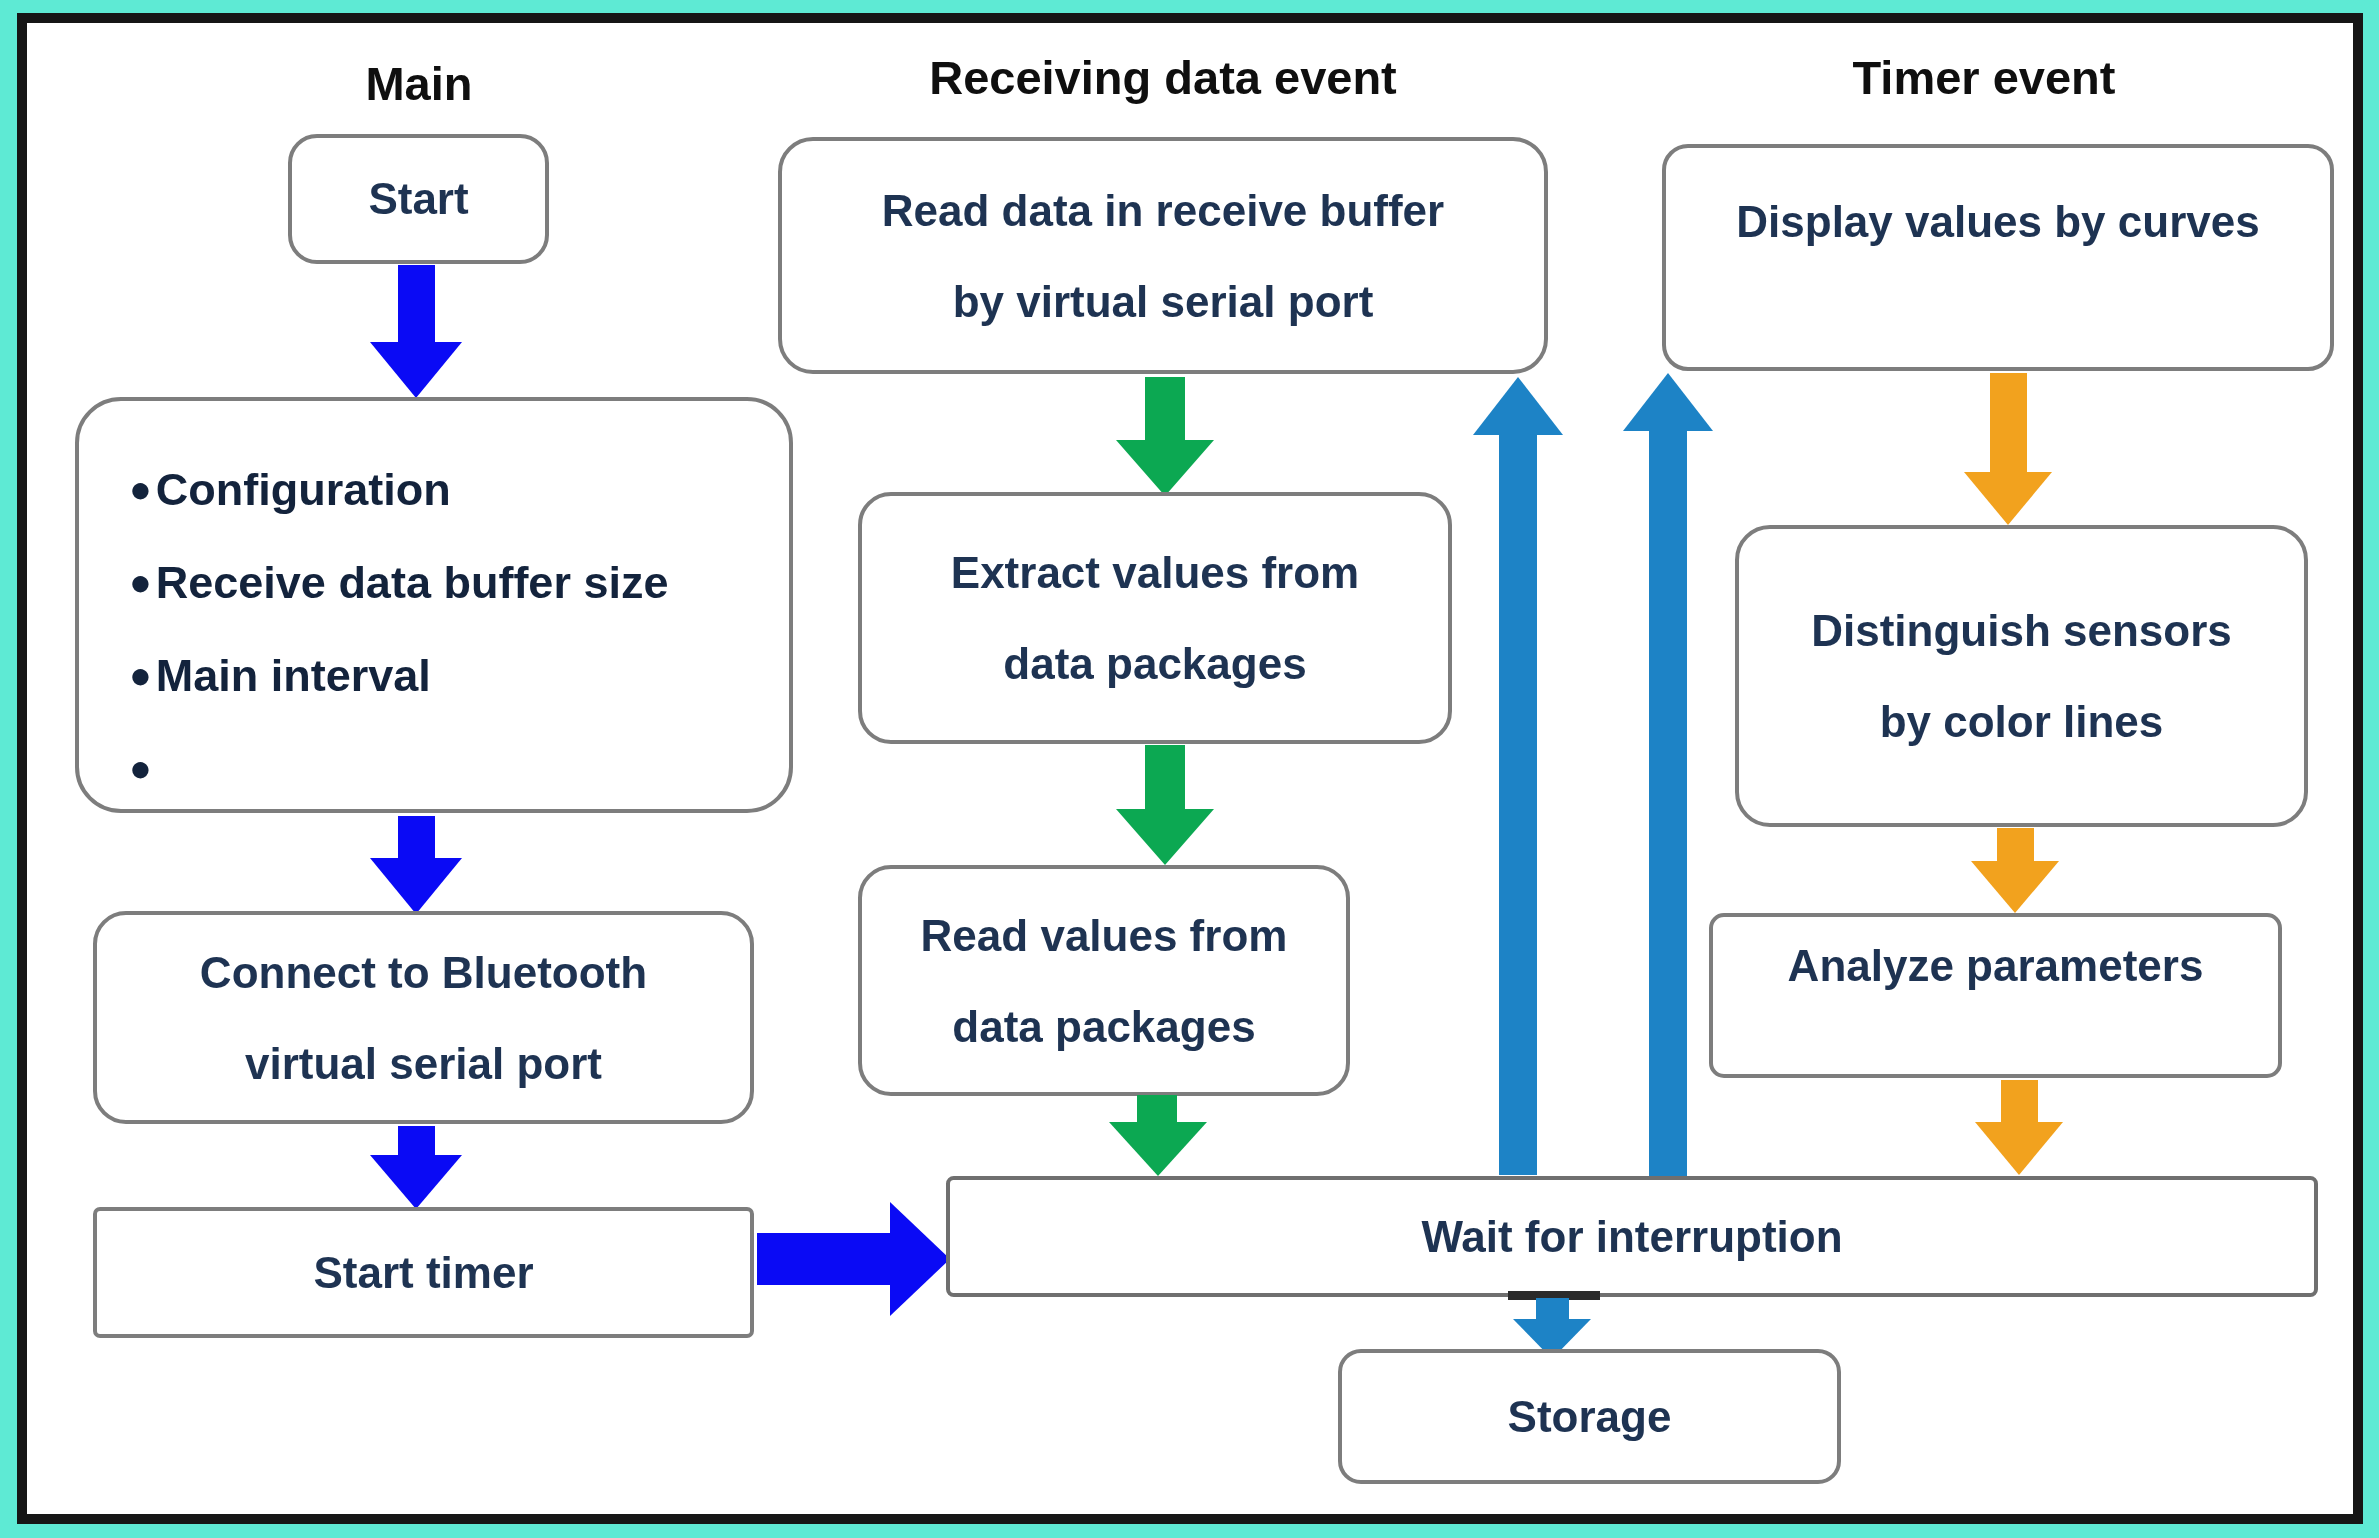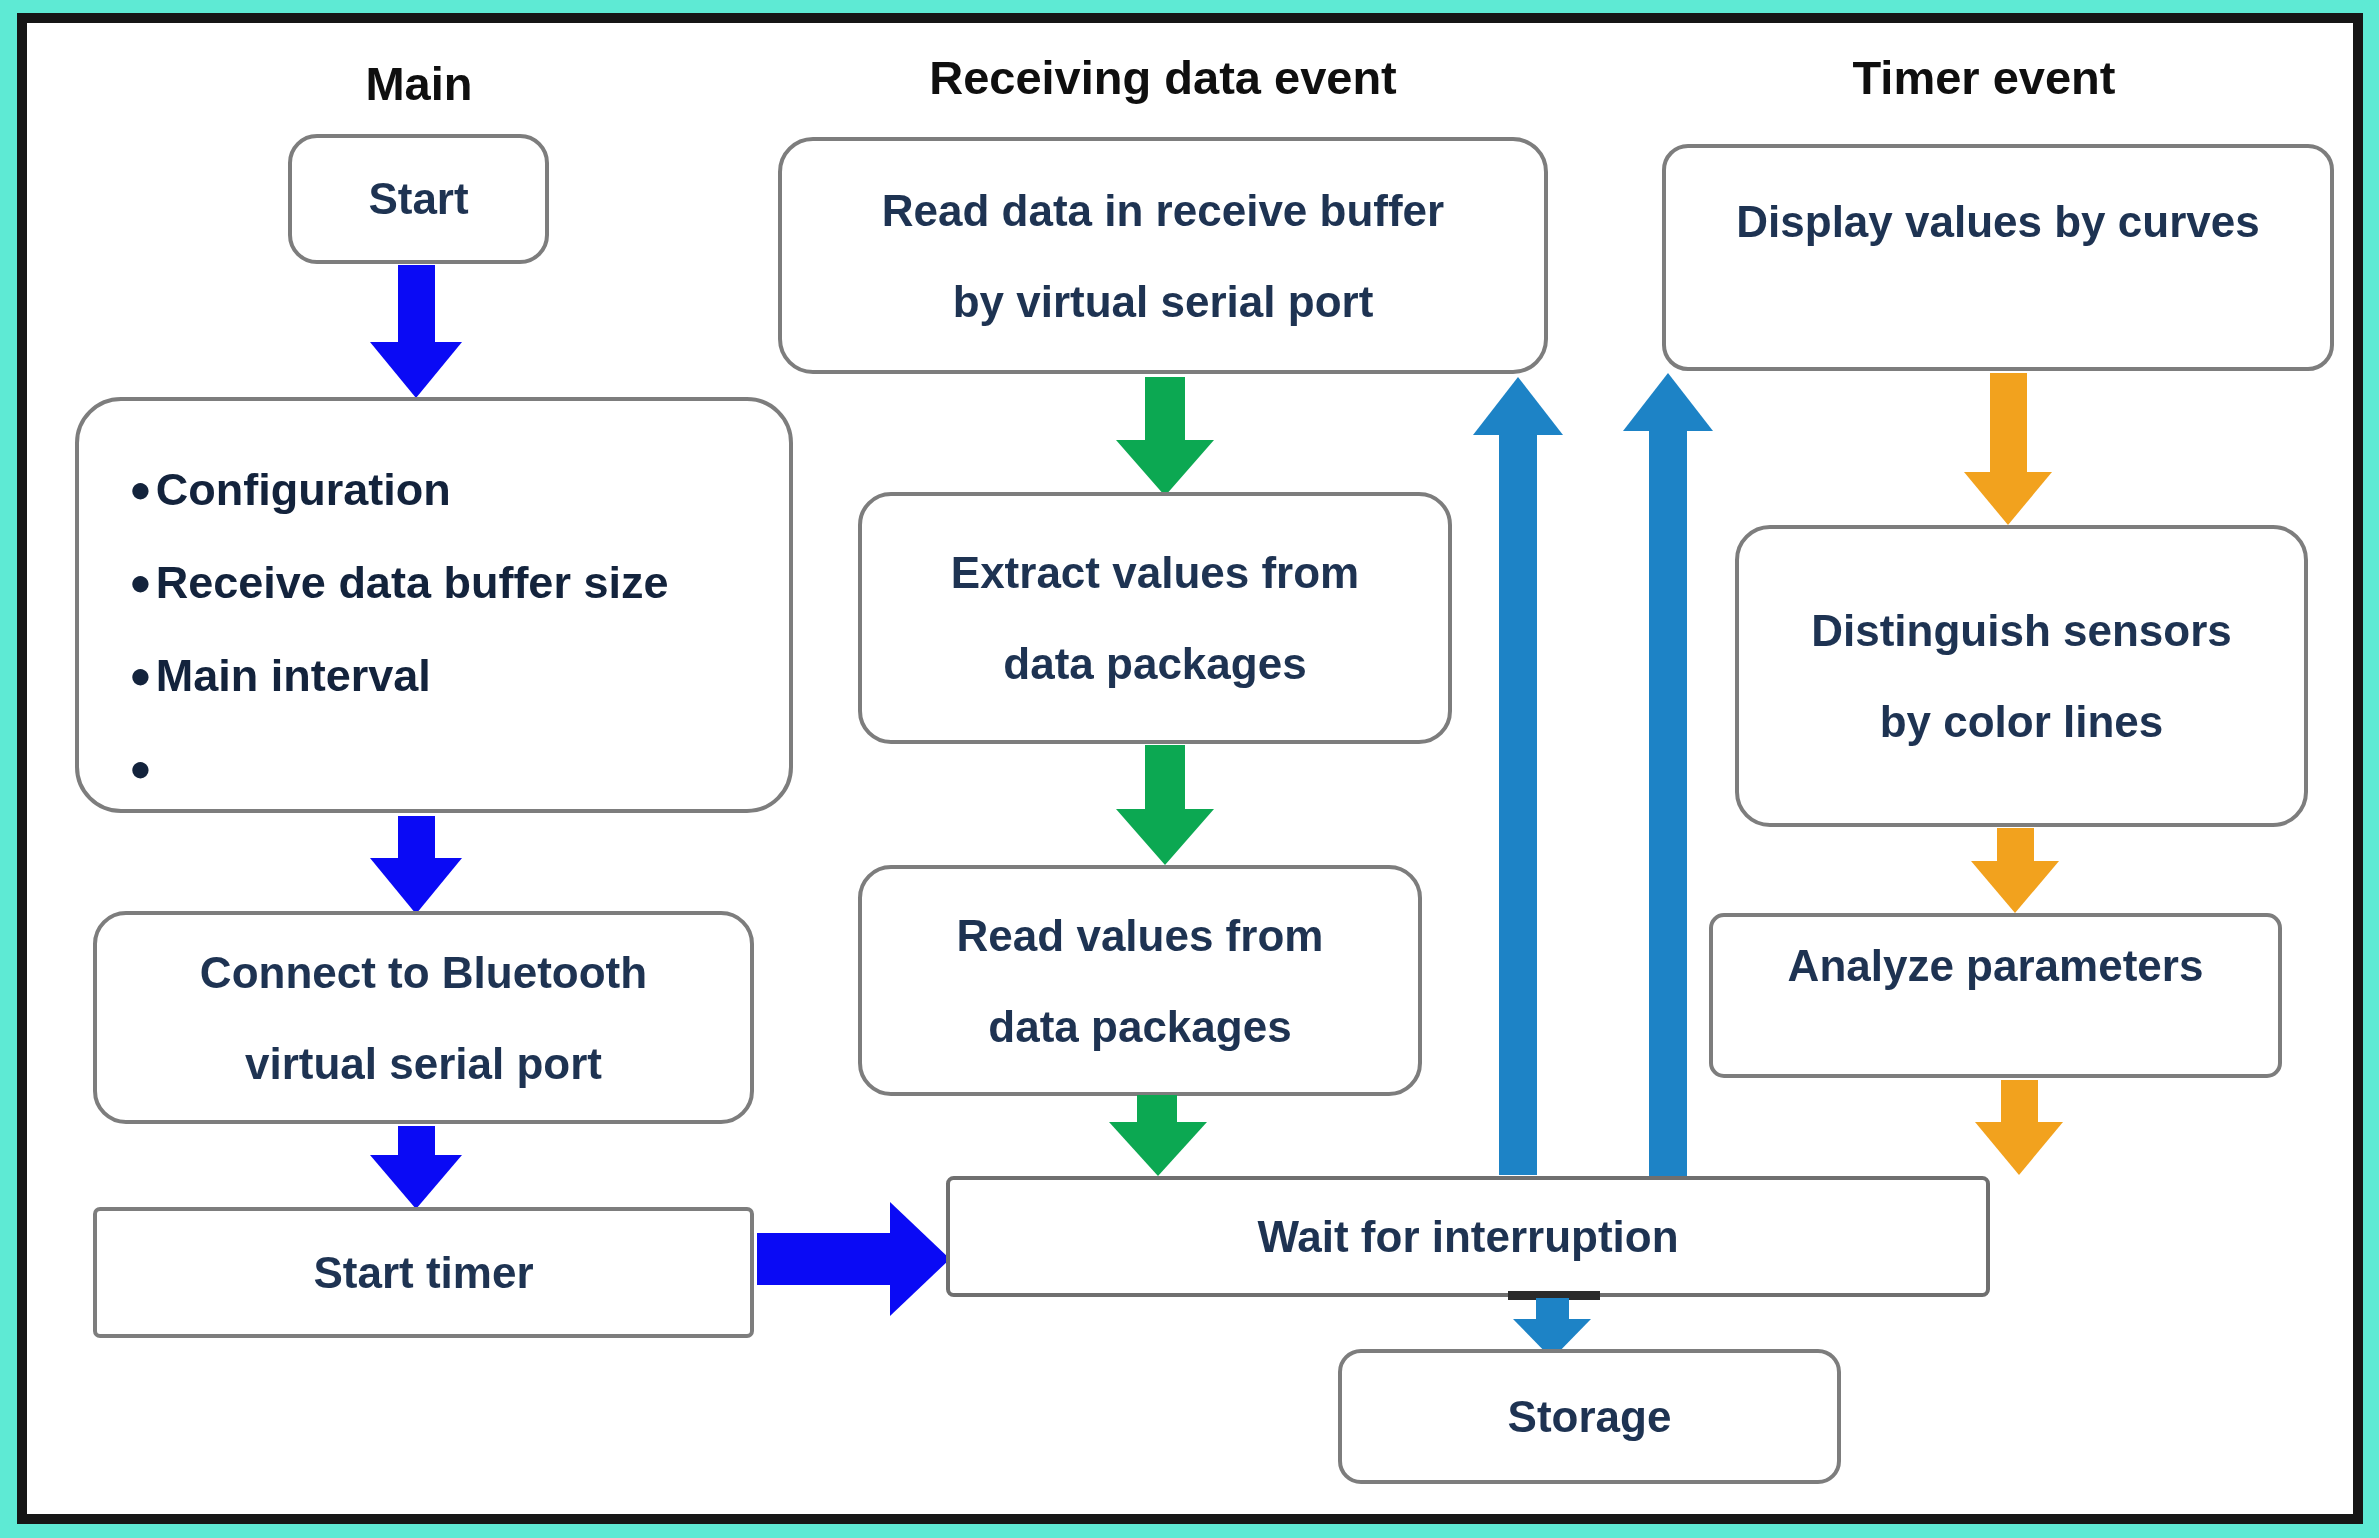--- a/index.html
+++ b/index.html
@@ -129,21 +129,21 @@
       <span class="line">Extract values from</span>
       <span class="line">data packages</span>
     </span>
   </div>
 
   <div>
     <div class="shaft c-green" style="left:1145px;top:745px;width:40px;height:65px;"></div>
     <div class="tri" style="left:1116px;top:809px;border-left:49px solid transparent;border-right:49px solid transparent;border-top:56px solid #0ca852;"></div>
   </div>
 
-  <div class="fbox" style="left:858px;top:865px;width:564px;height:231px;border-radius:33px;">
+  <div class="fbox" style="left:858px;top:865px;width:492px;height:231px;border-radius:33px;">
     <span class="lines">
       <span class="line">Read values from</span>
       <span class="line">data packages</span>
     </span>
   </div>
 
   <div>
     <div class="shaft c-green" style="left:1137px;top:1095px;width:40px;height:31px;"></div>
     <div class="tri" style="left:1109px;top:1122px;border-left:49px solid transparent;border-right:49px solid transparent;border-top:54px solid #0ca852;"></div>
   </div>
@@ -180,21 +180,21 @@
 
   <div>
     <div class="tri" style="left:1473px;top:377px;border-left:45px solid transparent;border-right:45px solid transparent;border-bottom:58px solid #1d83c6;"></div>
     <div class="shaft c-steel" style="left:1499px;top:430px;width:38px;height:745px;"></div>
   </div>
   <div>
     <div class="tri" style="left:1623px;top:373px;border-left:45px solid transparent;border-right:45px solid transparent;border-bottom:58px solid #1d83c6;"></div>
     <div class="shaft c-steel" style="left:1649px;top:427px;width:38px;height:749px;"></div>
   </div>
 
-  <div class="fbox" style="left:946px;top:1176px;width:1044px;height:121px;border-radius:7.7px;border-color:#6f6f6f;">
+  <div class="fbox" style="left:946px;top:1176px;width:1372px;height:121px;border-radius:7.7px;border-color:#6f6f6f;">
     <span>Wait for interruption</span>
   </div>
 
   <div class="stub" style="left:1508px;top:1291px;width:92px;height:8.6px;"></div>
 
   <div>
     <div class="shaft c-steel" style="left:1536px;top:1298px;width:33px;height:25px;"></div>
     <div class="tri" style="left:1513px;top:1319px;border-left:39px solid transparent;border-right:39px solid transparent;border-top:40px solid #1d83c6;"></div>
   </div>
 

